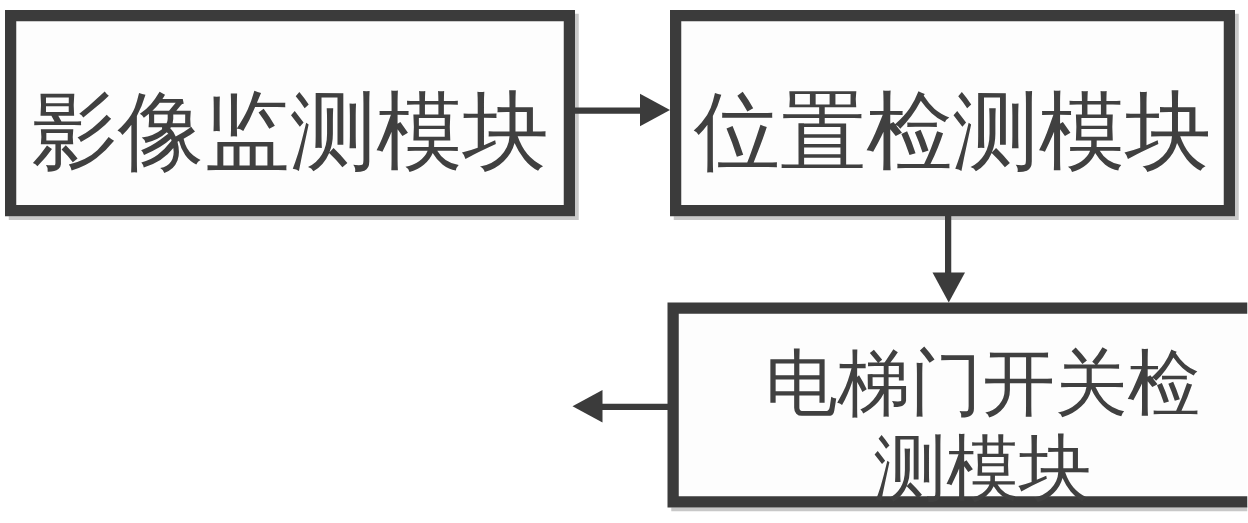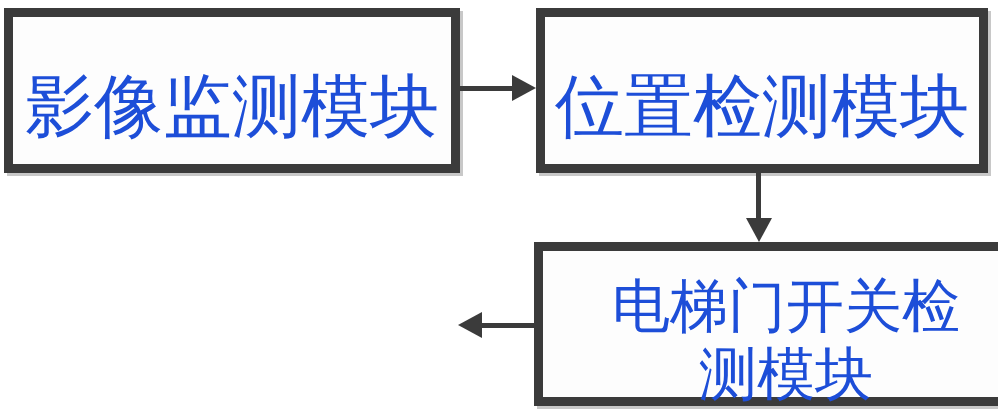--- a/index.html
+++ b/index.html
@@ -26,21 +26,21 @@
     border: 9px solid #3b3b3b;
     box-shadow: 3px 3px 0 0 rgba(190,190,190,0.85);
     display: flex;
     align-items: center;
     justify-content: center;
     text-align: center;
   }
   .box-inner {
     display: block;
     width: 100%;
-    color: #1d4ed8;
+    color: #404040;
     font-family: "DejaVu Serif", "Liberation Serif", serif;
     font-weight: 400;
     letter-spacing: 0px;
     white-space: pre-line;
     margin-top: 32px;
   }
 
   #box-image-monitor      { left: 4px;   top: 8px;   width: 456px; height: 165px; }
   #box-position-detect    { left: 536px; top: 8px;   width: 452px; height: 165px; }
   #box-door-switch        { left: 534px; top: 242px; width: 504px; height: 164px; }

